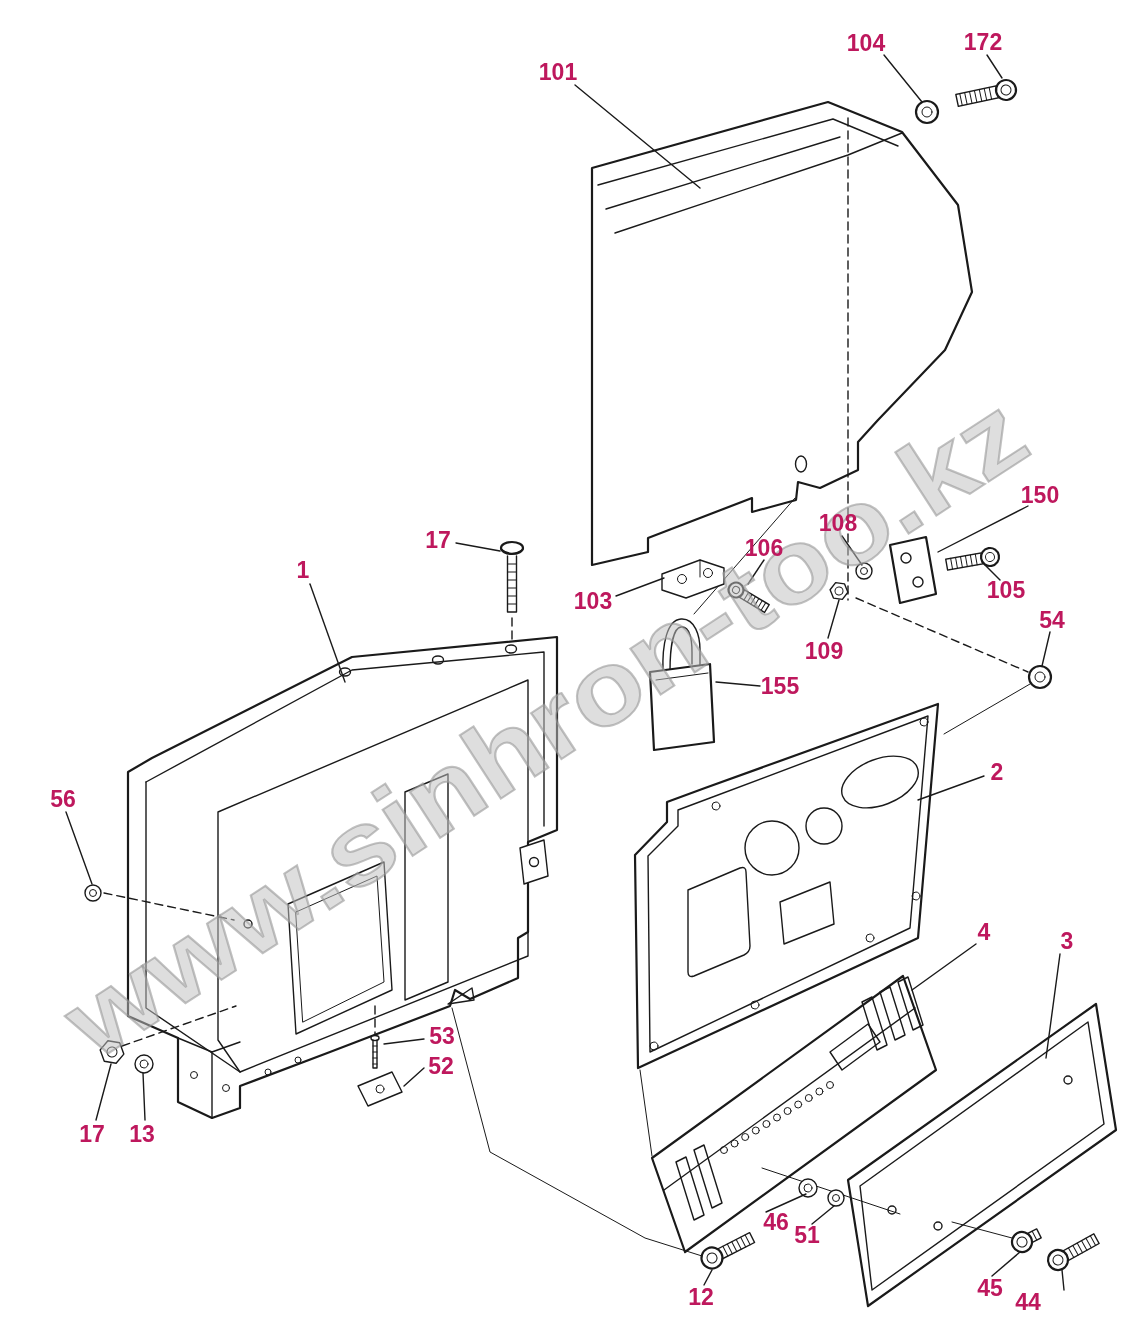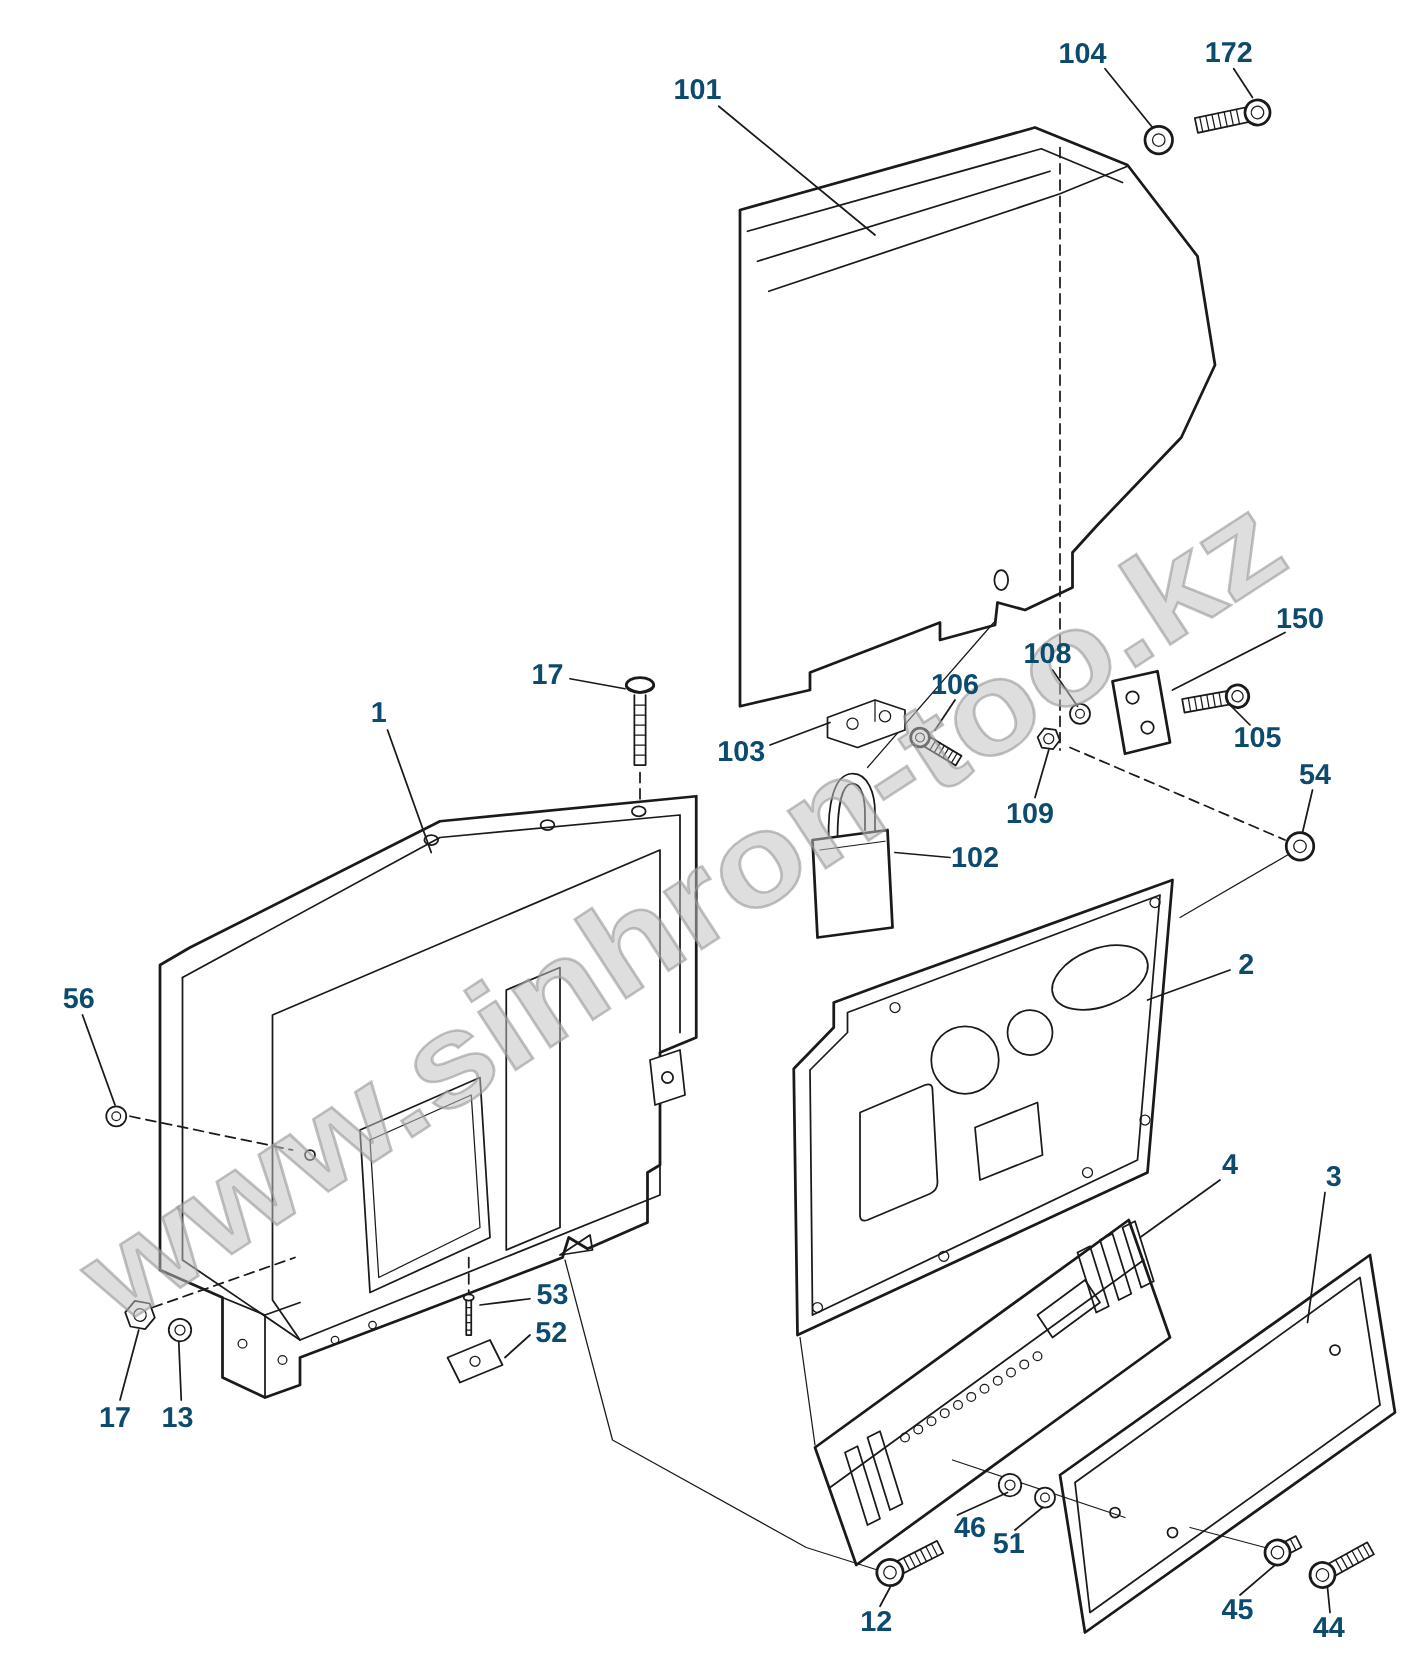--- a/index.html
+++ b/index.html
@@ -6,21 +6,21 @@
   .stage{position:relative;width:1136px;height:1334px;background:#fff;overflow:hidden;
          font-family:"Liberation Sans",sans-serif;}
   svg{position:absolute;left:0;top:0;}
   .ln{stroke:#1a1a1a;fill:none;stroke-linejoin:round;stroke-linecap:round;}
   .w2{stroke-width:2.2px;}
   .w1{stroke-width:1.4px;}
   .w0{stroke-width:1px;}
   .dsh{stroke-dasharray:8 5;}
   .fw{fill:#ffffff;}
   .callout{position:absolute;transform:translate(-50%,-50%);
-           font:700 23px "Liberation Sans",sans-serif;color:#0c4a6e;white-space:nowrap;}
+           font:700 23px "Liberation Sans",sans-serif;color:#be185d;white-space:nowrap;}
   .wm{font-family:"Liberation Sans",sans-serif;font-weight:700;font-size:104px;
       fill:#bfbfbf;fill-opacity:.52;stroke:#989898;stroke-opacity:.6;stroke-width:2px;}
 </style>
 </head>
 <body>
 
 <div class="stage">
 
 <svg width="1136" height="1334" viewBox="0 0 1136 1334">
 
@@ -279,28 +279,28 @@
 <div class="callout" style="left:983px;top:42px">172</div>
 <div class="callout" style="left:1040px;top:495px">150</div>
 <div class="callout" style="left:838px;top:523px">108</div>
 <div class="callout" style="left:764px;top:548px">106</div>
 <div class="callout" style="left:593px;top:601px">103</div>
 <div class="callout" style="left:824px;top:651px">109</div>
 <div class="callout" style="left:1006px;top:590px">105</div>
 <div class="callout" style="left:1052px;top:620px">54</div>
 <div class="callout" style="left:438px;top:540px">17</div>
 <div class="callout" style="left:303px;top:570px">1</div>
-<div class="callout" style="left:780px;top:686px">102</div>
+<div class="callout" style="left:780px;top:686px">155</div>
 <div class="callout" style="left:997px;top:772px">2</div>
 <div class="callout" style="left:63px;top:799px">56</div>
 <div class="callout" style="left:442px;top:1036px">53</div>
 <div class="callout" style="left:441px;top:1066px">52</div>
 <div class="callout" style="left:92px;top:1134px">17</div>
 <div class="callout" style="left:142px;top:1134px">13</div>
 <div class="callout" style="left:984px;top:932px">4</div>
 <div class="callout" style="left:1067px;top:941px">3</div>
 <div class="callout" style="left:776px;top:1222px">46</div>
 <div class="callout" style="left:807px;top:1235px">51</div>
 <div class="callout" style="left:701px;top:1297px">12</div>
 <div class="callout" style="left:990px;top:1288px">45</div>
-<div class="callout" style="left:1063px;top:1302px">44</div>
+<div class="callout" style="left:1028px;top:1302px">44</div>
 
 </div>
 
 </body></html>

